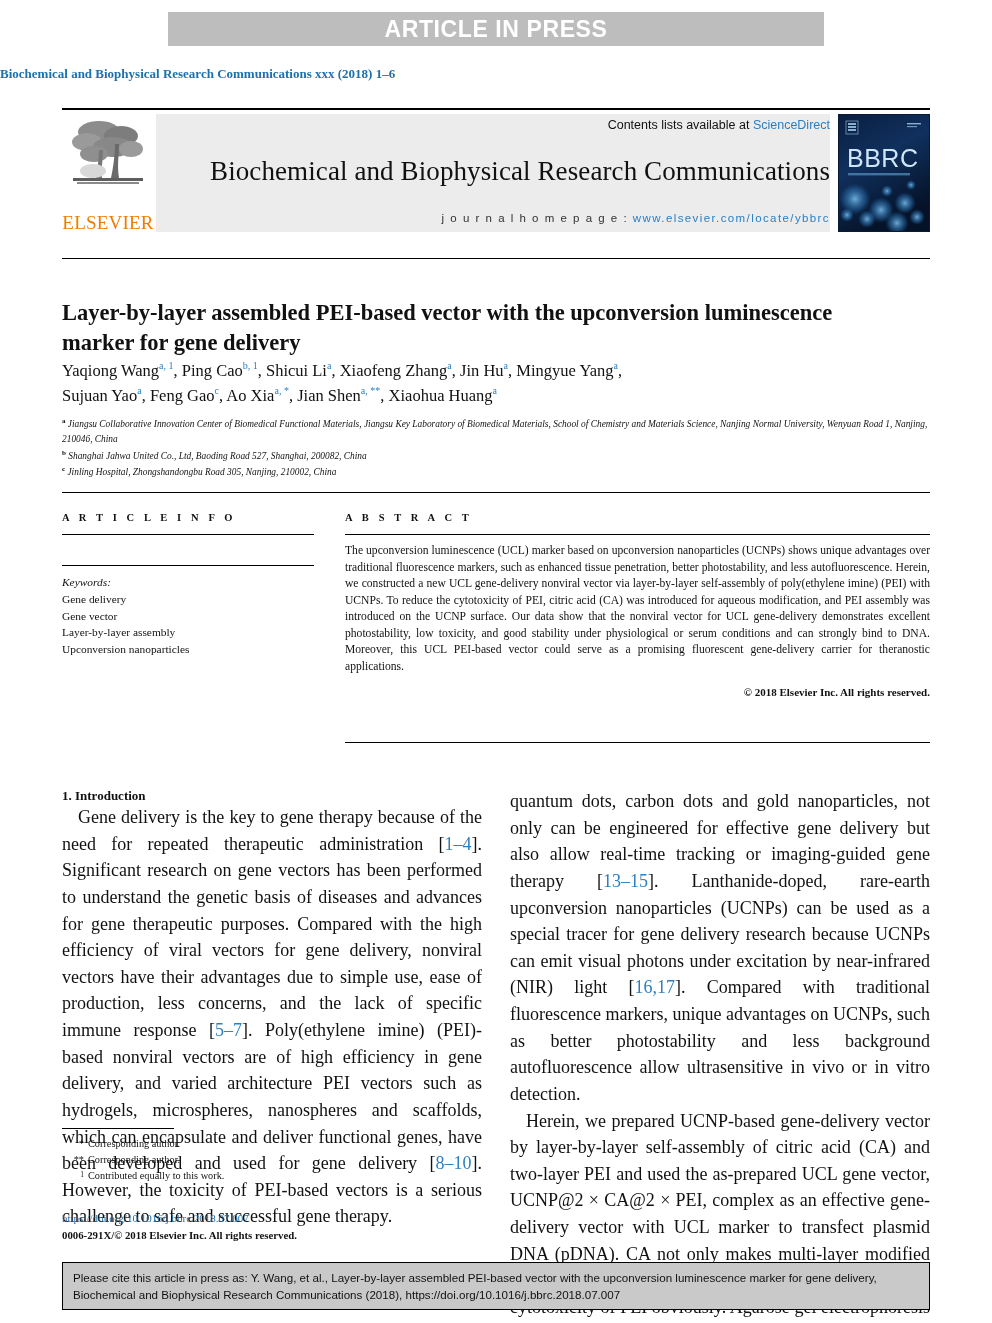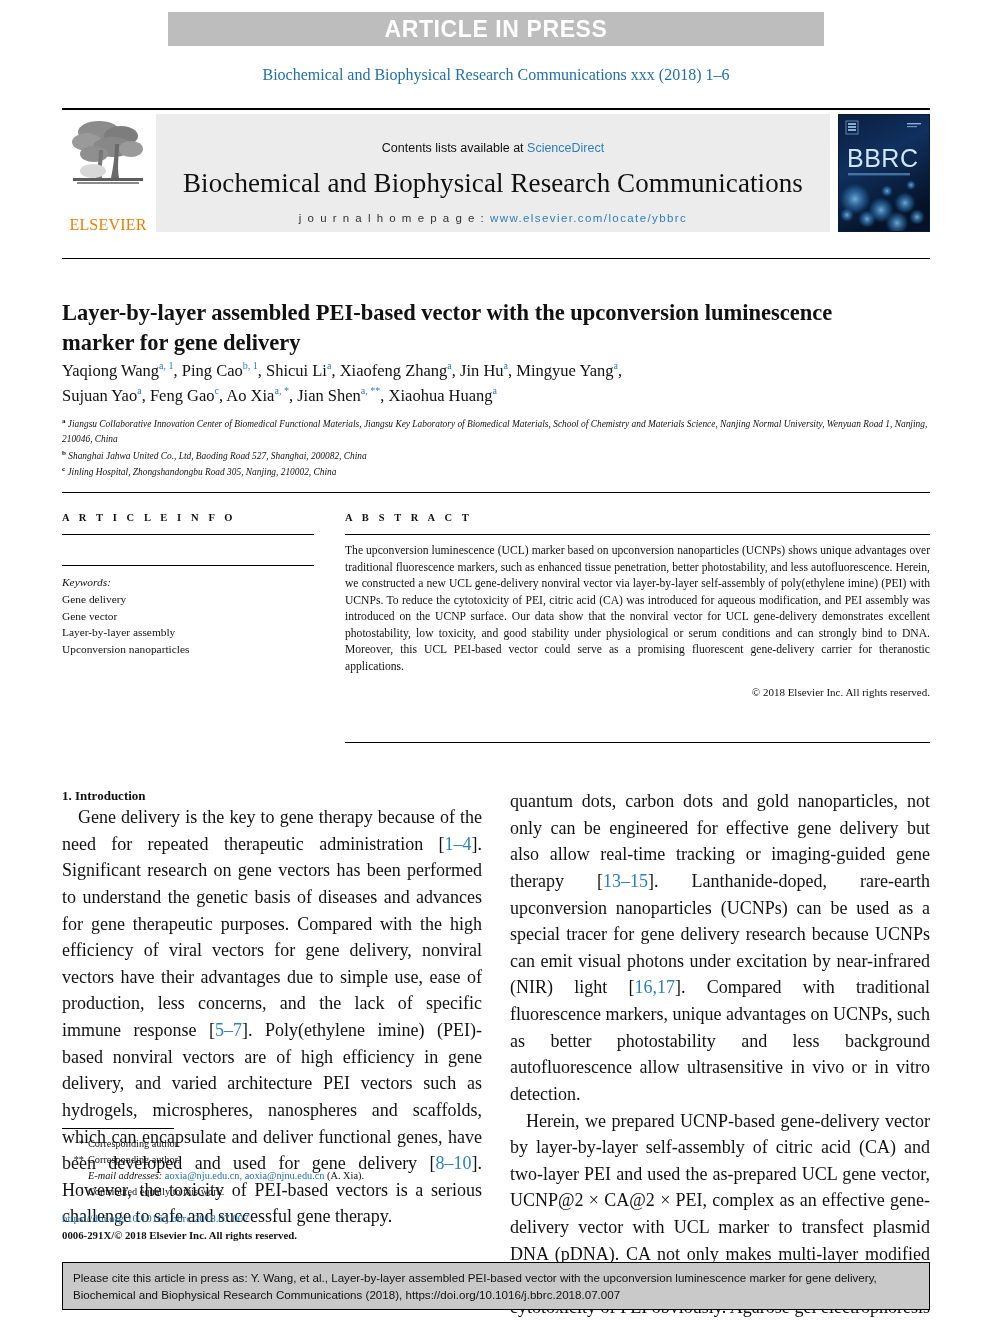--- a/index.html
+++ b/index.html
@@ -40,24 +40,24 @@
     letter-spacing: 0.6px;
     color: #ffffff;
   }
 
   
   .running-head {
     position: absolute;
     left: 0;
     top: 66px;
     width: 992px;
-    text-align: center;
-    font-family: "Liberation Serif", serif;
-    font-weight: normal;
-    font-size: 16px;
+    text-align: left;
+    font-family: "Liberation Serif", serif;
+    font-weight: bold;
+    font-size: 13px;
     color: #1f6fa8;
   }
 
   
   .masthead {
     position: absolute;
     left: 62px;
     top: 108px;
     width: 868px;
     height: 126px;
@@ -73,33 +73,33 @@
     box-sizing: border-box;
   }
   .tree-svg { display:block; margin: 2px auto 0 auto; }
   .elsevier-word {
     position: absolute;
     left: 0;
     bottom: 2px;
     width: 92px;
     text-align: center;
     font-family: "Liberation Serif", serif;
-    font-size: 16px;
+    font-size: 19px;
     letter-spacing: 0.2px;
     color: #f07d00;
   }
   .masthead-center {
     flex: 1 1 auto;
     background: #ececec;
     margin: 4px 0 4px 2px;
     display: flex;
     flex-direction: column;
-    align-items: center;
+    align-items: flex-end;
     justify-content: space-between;
-    padding: 27px 0 8px 0;
+    padding: 4px 0 8px 0;
     box-sizing: border-box;
   }
   .contents-line {
     font-family: "Liberation Sans", sans-serif;
     font-size: 12.5px;
     color: #111;
   }
   .contents-line .sd {
     color: #2b7fc1;
   }
@@ -228,21 +228,21 @@
     font-family: "Liberation Serif", serif;
     font-size: 11.6px;
     line-height: 1.43;
     text-align: justify;
     color: #111;
   }
   .abstract-copy {
     margin-top: 10px;
     text-align: right;
     font-family: "Liberation Serif", serif;
-    font-weight: normal;
+    font-weight: bold;
     font-size: 11px;
     color: #111;
   }
   .mid-rule {
     position: absolute;
     left: 345px;
     top: 742px;
     width: 585px;
     border-top: 1px solid #000;
   }
@@ -494,24 +494,20 @@
     <div class="fn-rule"></div>
     <div class="fn-line">
       <span class="mark">*</span>
       <span>Corresponding author.</span>
     </div>
     <div class="fn-line">
       <span class="mark">**</span>
       <span>Corresponding author.</span>
     </div>
     <div class="fn-line">
-      <span class="ital">E-mail addresses:</span>
-      <span class="link">aoxia@nju.edu.cn, aoxia@njnu.edu.cn</span><span> (A. Xia).</span>
-    </div>
-    <div class="fn-line">
       <span class="mark sup1">1</span>
       <span>Contributed equally to this work.</span>
     </div>
   </div>
 
   <div class="doi-block">
     <div class="doi-link">https://doi.org/10.1016/j.bbrc.2018.07.007</div>
     <div class="issn">0006-291X/© 2018 Elsevier Inc. All rights reserved.</div>
   </div>
 

